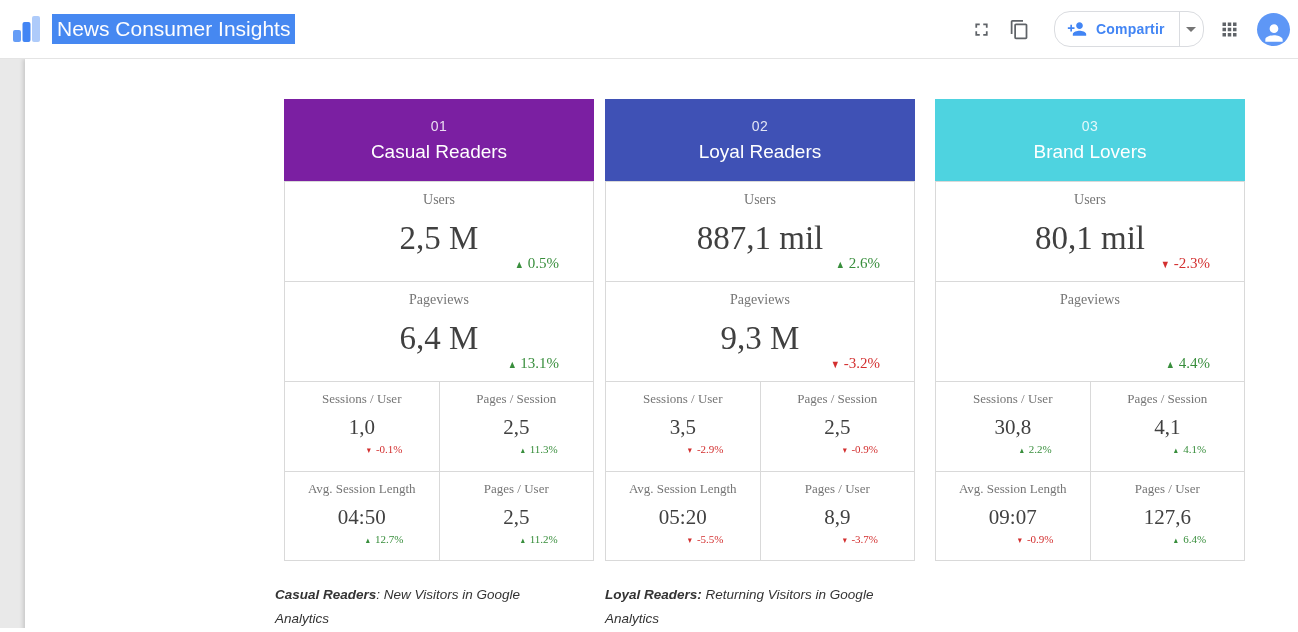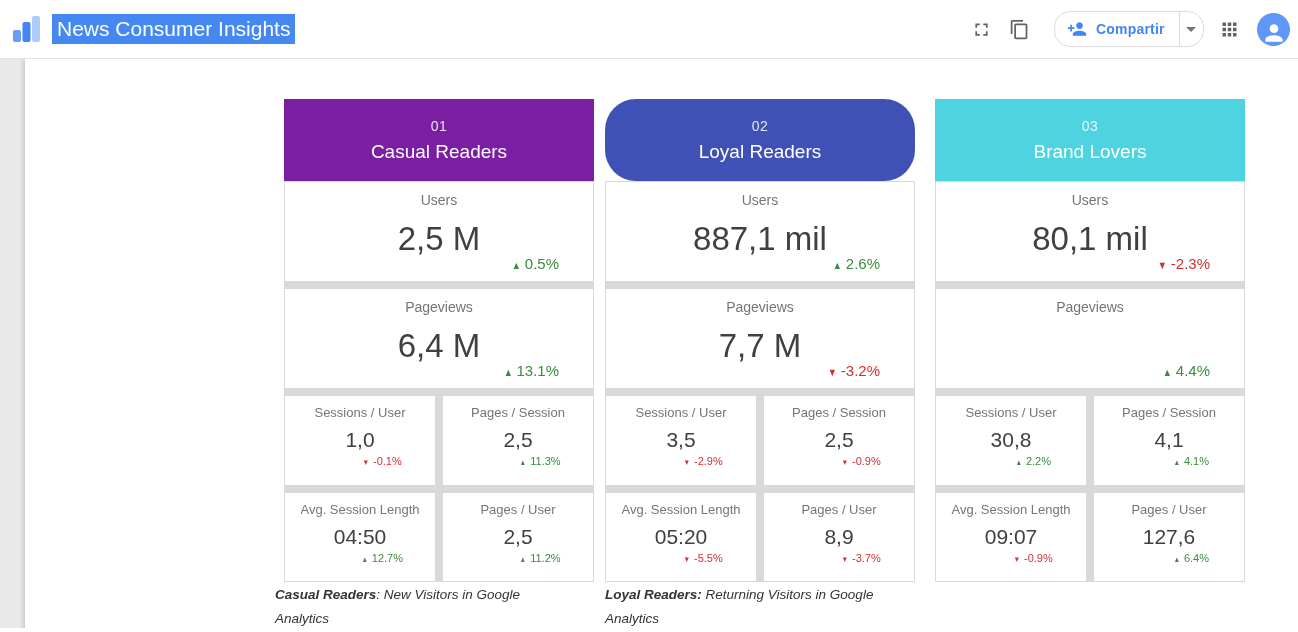--- a/index.html
+++ b/index.html
@@ -38,21 +38,21 @@
   .page { position:absolute; left:25px; top:59px; width:1273px; height:573px; background:#fff;
           box-shadow:-2px 0 4px rgba(0,0,0,.14); }
 
   
   .card { position:absolute; top:99px; width:310px; z-index:2; }
   .card-header { height:82px; color:#fff; text-align:center; display:flex; flex-direction:column;
           justify-content:center; gap:7px; }
   .card-number { font-size:14px; opacity:.85; letter-spacing:.5px; }
   .card-name { font-size:19px; }
   .card-body { border:1px solid #d9d9d9; background:#d9d9d9; display:grid;
-          grid-template-columns:1fr 1fr; grid-template-rows:99px 99px 89px 88px; gap:8px; }
+          grid-template-columns:1fr 1fr; grid-template-rows:99px 99px 89px 88px; gap:1px;font-family:Liberation Serif, serif; }
   .bigrow { grid-column:1 / 3; background:#fff; position:relative; display:flex;
           flex-direction:column; align-items:center; }
   .bigrow .label { margin-top:10px; font-size:14px; color:#757575; }
   .bigrow .value { margin-top:12px; font-size:33px; color:#404040; }
   .bigrow .delta { position:absolute; right:34px; bottom:9px; font-size:15px;margin-left:8px; }
   .cell { background:#fff; display:flex; flex-direction:column; align-items:center; }
   .cell .label { margin-top:9px; font-size:13px; color:#757575; white-space:nowrap; }
   .cell .value { margin-top:8px; font-size:21px; color:#404040; }
   .cell .delta { margin-top:3px; font-size:11px; position:relative; left:22px; }
   .delta[data-dir="up"] { color:#388e3c; }
@@ -166,35 +166,35 @@
           <span class="arrow"></span><span>11.2%</span>
         </div>
       </div>
     </div>
   </div>
   <div class="footnote" style="left:275px">
     <span class="fn-bold">Casual Readers</span><span>: New Visitors in Google Analytics</span>
   </div>
 
   <div class="card" style="left:605px">
-    <div class="card-header" style="background: rgb(63, 81, 181); border-radius: 31px;">
+    <div class="card-header" style="background: rgb(63, 81, 181);">
       <div class="card-number">02</div>
       <div class="card-name">Loyal Readers</div>
     </div>
     <div class="card-body">
       <div class="bigrow">
         <div class="label">Users</div>
         <div class="value">887,1 mil</div>
         <div class="delta" data-dir="up">
           <span class="arrow"></span><span>2.6%</span>
         </div>
       </div>
       <div class="bigrow">
         <div class="label">Pageviews</div>
-        <div class="value">7,7 M</div>
+        <div class="value">9,3 M</div>
         <div class="delta" data-dir="down">
           <span class="arrow"></span><span>-3.2%</span>
         </div>
       </div>
       <div class="cell">
         <div class="label">Sessions / User</div>
         <div class="value">3,5</div>
         <div class="delta" data-dir="down">
           <span class="arrow"></span><span>-2.9%</span>
         </div>

